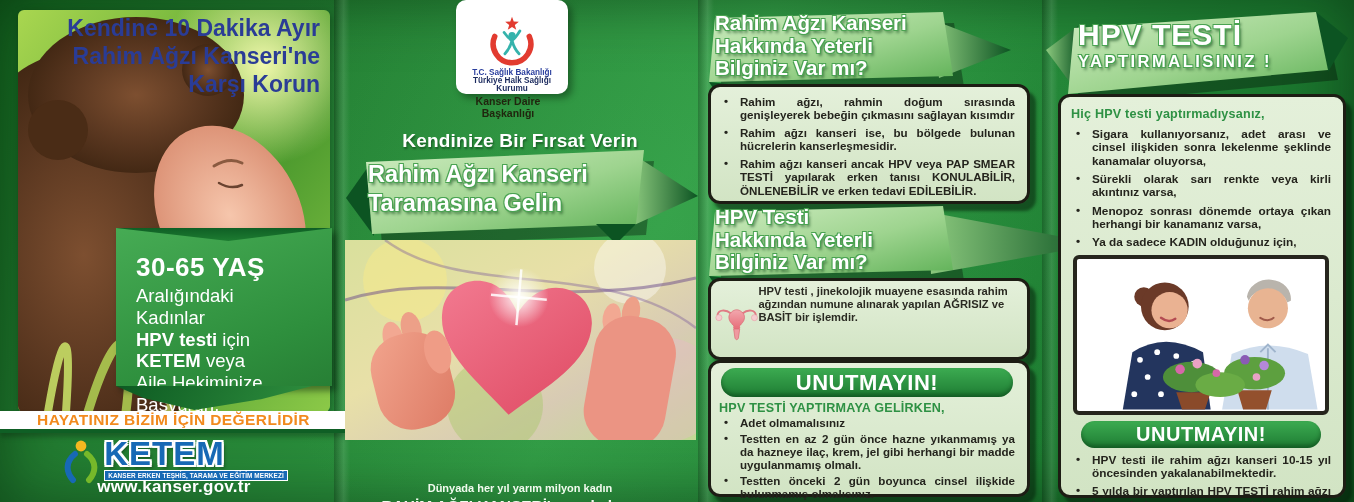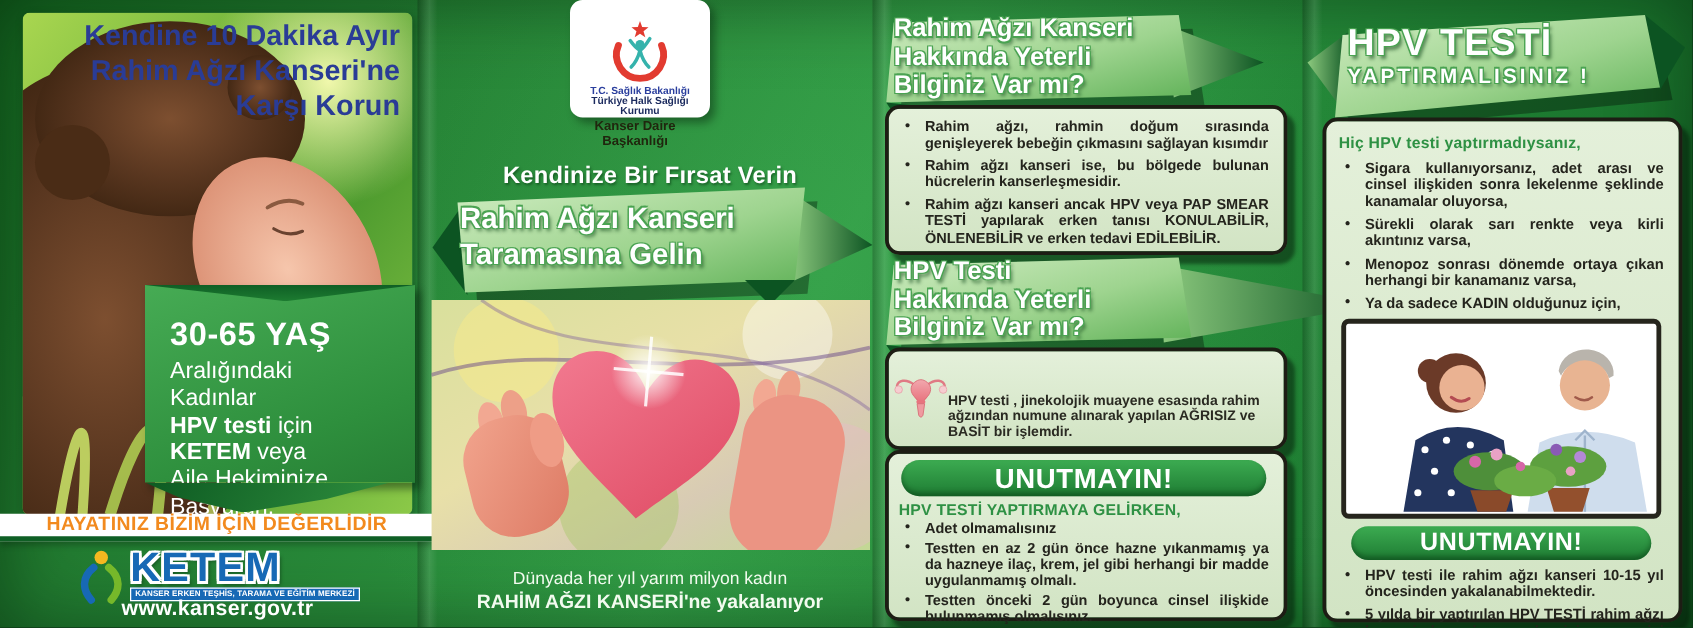--- a/index.html
+++ b/index.html
@@ -51,26 +51,26 @@
   
   .p2-mbox{left:456px;top:0;width:112px;height:94px;background:#fff;border-radius:10px;
     box-shadow:4px 4px 7px rgba(0,20,5,.4);display:flex;flex-direction:column;align-items:center;padding-top:16px;}
   .p2-mbox .l1{color:#2b3f9e;font-size:8.2px;font-weight:bold;line-height:1.1;}
   .p2-mbox .l2{color:#1b2a5e;font-size:8.2px;font-weight:bold;line-height:1.05;}
   .p2-dept{left:440px;top:96px;width:136px;text-align:center;color:#20260e;font-weight:800;font-size:10.5px;line-height:1.12;}
   .p2-tagline{left:358px;top:130px;width:324px;text-align:center;color:#fff;font-weight:800;font-size:19px;
     text-shadow:1px 2px 2px rgba(10,60,20,.6);letter-spacing:.2px;}
   .p2-photo{left:345px;top:240px;width:351px;height:200px;overflow:hidden;}
   .p2-footer{left:348px;top:454px;width:344px;text-align:center;color:#f2fbef;line-height:1.25;}
-  .p2-footer .f1{font-size:14px;font-weight:400;}
+  .p2-footer .f1{font-size:11px;font-weight:700;margin-top:28px;}
   .p2-footer .f2{font-size:15.5px;font-weight:600;}
   
   .box1{left:708px;top:84px;width:322px;height:120px;padding:8px 12px 4px 8px;}
   .box1 .btxt{font-size:11.6px;}
-  .box2{left:708px;top:278px;width:322px;height:82px;display:flex;align-items:flex-end;padding:4px 8px 4px 4px;}
+  .box2{left:708px;top:278px;width:322px;height:82px;display:flex;align-items:flex-start;padding:4px 8px 4px 4px;}
   .box2 .desc{font-size:11.2px;line-height:1.14;color:#2a2a22;font-weight:700;text-align:left;}
   .box3{left:708px;top:360px;width:322px;height:137px;padding:3px 12px 4px 8px;}
   .box3 .uband{margin:2px 2px 4px 2px;height:29px;line-height:29px;font-size:22px;}
   .box3 .blist li{margin-bottom:3px;}
   .box3 .btxt{font-size:11.6px;}
   
   .box4{left:1058px;top:94px;width:288px;height:404px;padding:10px 12px 4px 10px;}
   .box4 .btxt{font-size:11.8px;}
   .frame{margin:4px 2px 6px 2px;height:160px;background:#fff;border:4px solid #26251d;border-radius:6px;overflow:hidden;}
   .box4 .uband{margin:2px 10px 6px 10px;height:27px;line-height:27px;font-size:20px;}

